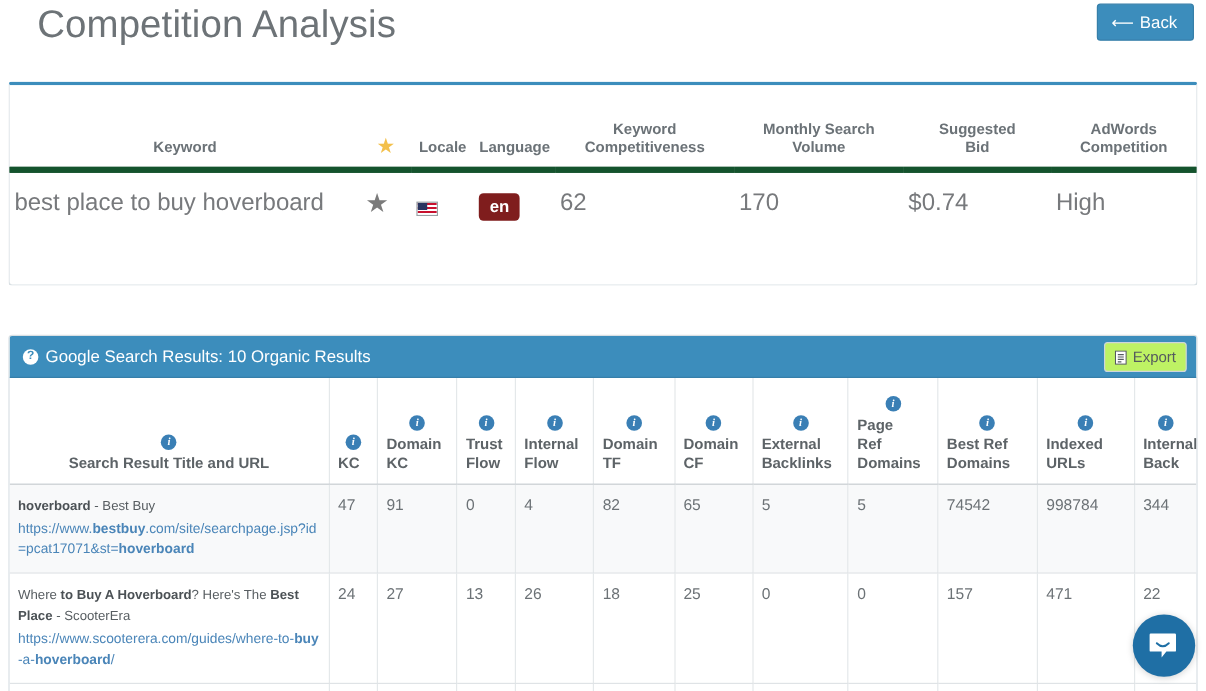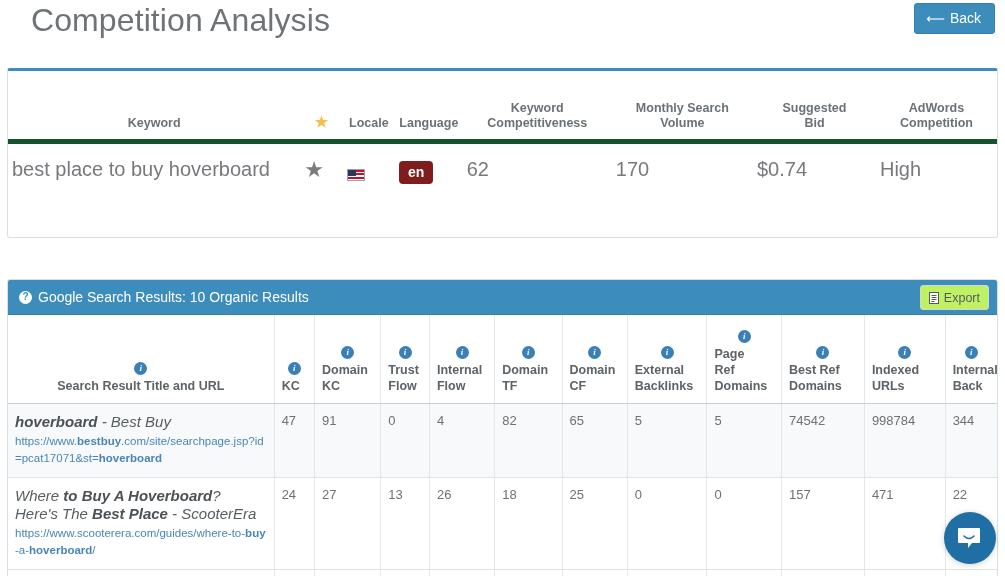--- a/index.html
+++ b/index.html
@@ -142,21 +142,21 @@
   .res-table td {
     font-size: 13px; color: #6c7276;
     padding: 9px 7px 10px 7px;
     border-right: 1px solid #e4e8ea;
     border-bottom: 1px solid #dfe3e6;
     vertical-align: top;
   }
   .res-table td:last-child { border-right: none; }
   .res-table tr.row-alt td { background: #f8f9fa; }
   .r-title {
-    font-size: 15px; color: #575d61; line-height: 18px; margin-bottom: 2px; font-style: italic;
+    font-size: 11px; color: #575d61; line-height: 18px; margin-bottom: 2px;
   }
   .r-title b { font-weight: 700; color: #4b5155; }
   .r-url {
     font-size: 11.5px; color: #4a85b8; line-height: 17px; word-break: break-all;
   }
   .r-url b { font-weight: 700; }
 
   
   .w-title { width: 257px; }
   .w-kc { width: 39px; }

